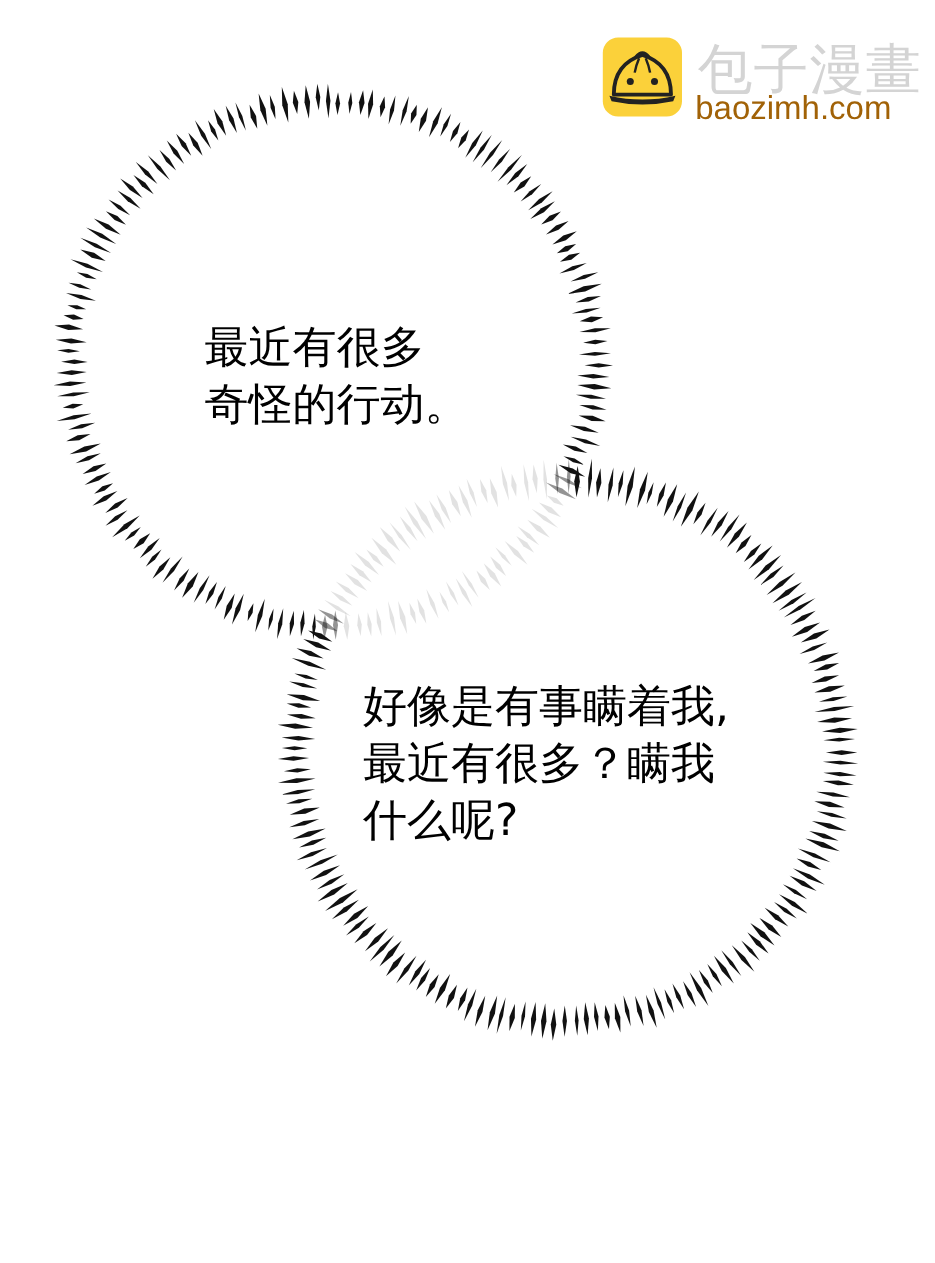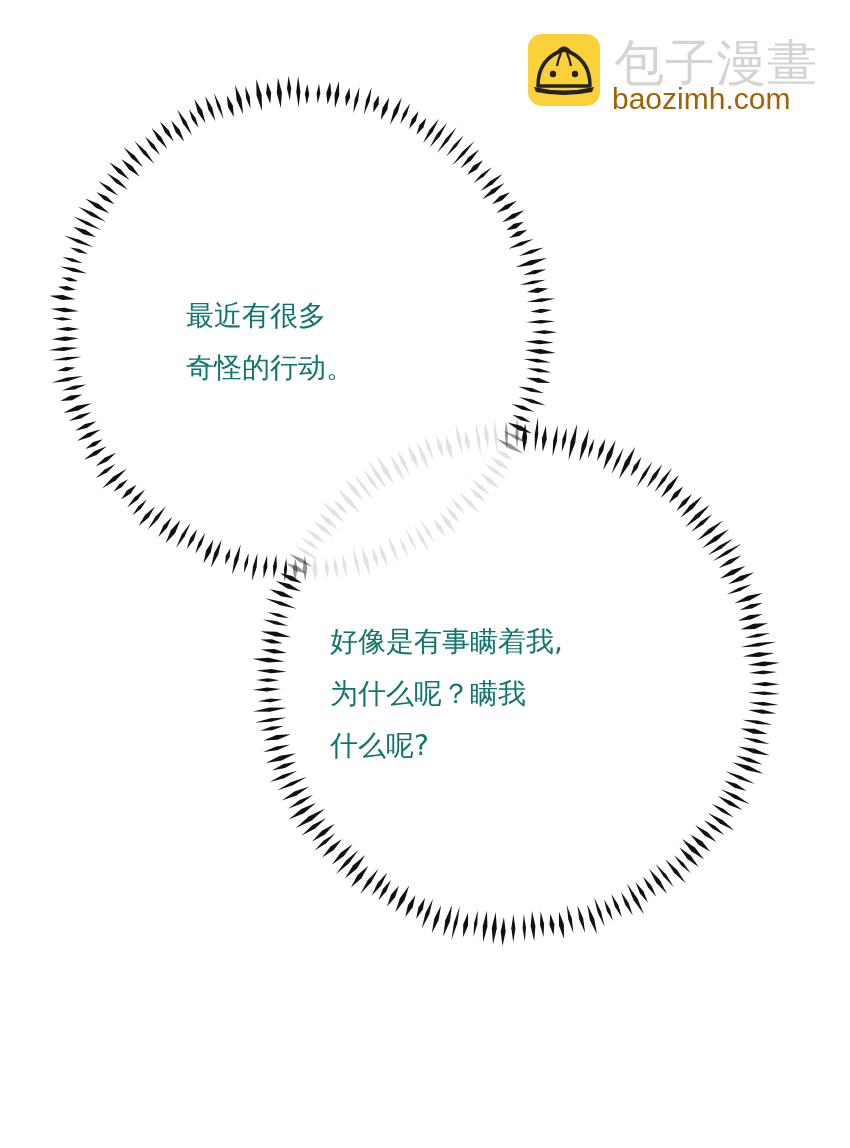--- a/index.html
+++ b/index.html
@@ -1,26 +1,26 @@
 <!DOCTYPE html>
 <html><head>
 <meta charset="utf-8">
 <style>
   html, body { margin: 0; padding: 0; background: #ffffff; }
   body { width: 850px; height: 1148px; position: relative; overflow: hidden;
          font-family: "DejaVu Sans", sans-serif; }
   .layer { position: absolute; left: 0; top: 0; }
-  .watermark { position: absolute; left: 528px; top: 34px; width: 300px; height: 80px; }
+  .watermark { position: absolute; left: 548px; top: 34px; width: 300px; height: 80px; }
   .logo-icon { position: absolute; left: 0; top: 0; width: 72px; height: 72px;
                border-radius: 14px; background: #fbd13a; }
   .wm-title { position: absolute; left: 86px; top: -4px; font-size: 50px; color: #d4d4d4;
               letter-spacing: 1px; font-family: "DejaVu Sans", sans-serif; white-space: nowrap; }
   .wm-url { position: absolute; left: 84px; top: 48px; font-size: 30px; color: #a16207;
             font-family: "Liberation Sans", sans-serif; white-space: nowrap; }
-  .bubble-text { position: absolute; color: #0f766e; font-size: 28px; line-height: 52px;
+  .bubble-text { position: absolute; color: #000000; font-size: 40px; line-height: 52px;
                  white-space: pre; font-family: "DejaVu Sans", sans-serif; }
   #text1 { left: 186px; top: 290px; }
   #text2 { left: 330px; top: 616px; }
 </style>
 </head>
 <body>
 
 <svg class="layer" width="850" height="1148">
   <g id="burst1">
       <path d="M531.4,332.0 L544.3,334.1 L557.3,332.3 L544.3,330.2 Z" fill="#111111" opacity="1"></path>
@@ -350,14 +350,14 @@
       <path d="M6 53 Q36 60 66 53 L64 58 Q36 64 8 58 Z" fill="#222"></path>
     </svg>
   </div>
   <div class="wm-title">包子漫畫</div>
   <div class="wm-url">baozimh.com</div>
 </div>
 
 <div id="text1" class="bubble-text">最近有很多
 奇怪的行动。</div>
 <div id="text2" class="bubble-text">好像是有事瞒着我,
-为什么呢？瞒我
+最近有很多？瞒我
 什么呢?</div>
 
 </body></html>

